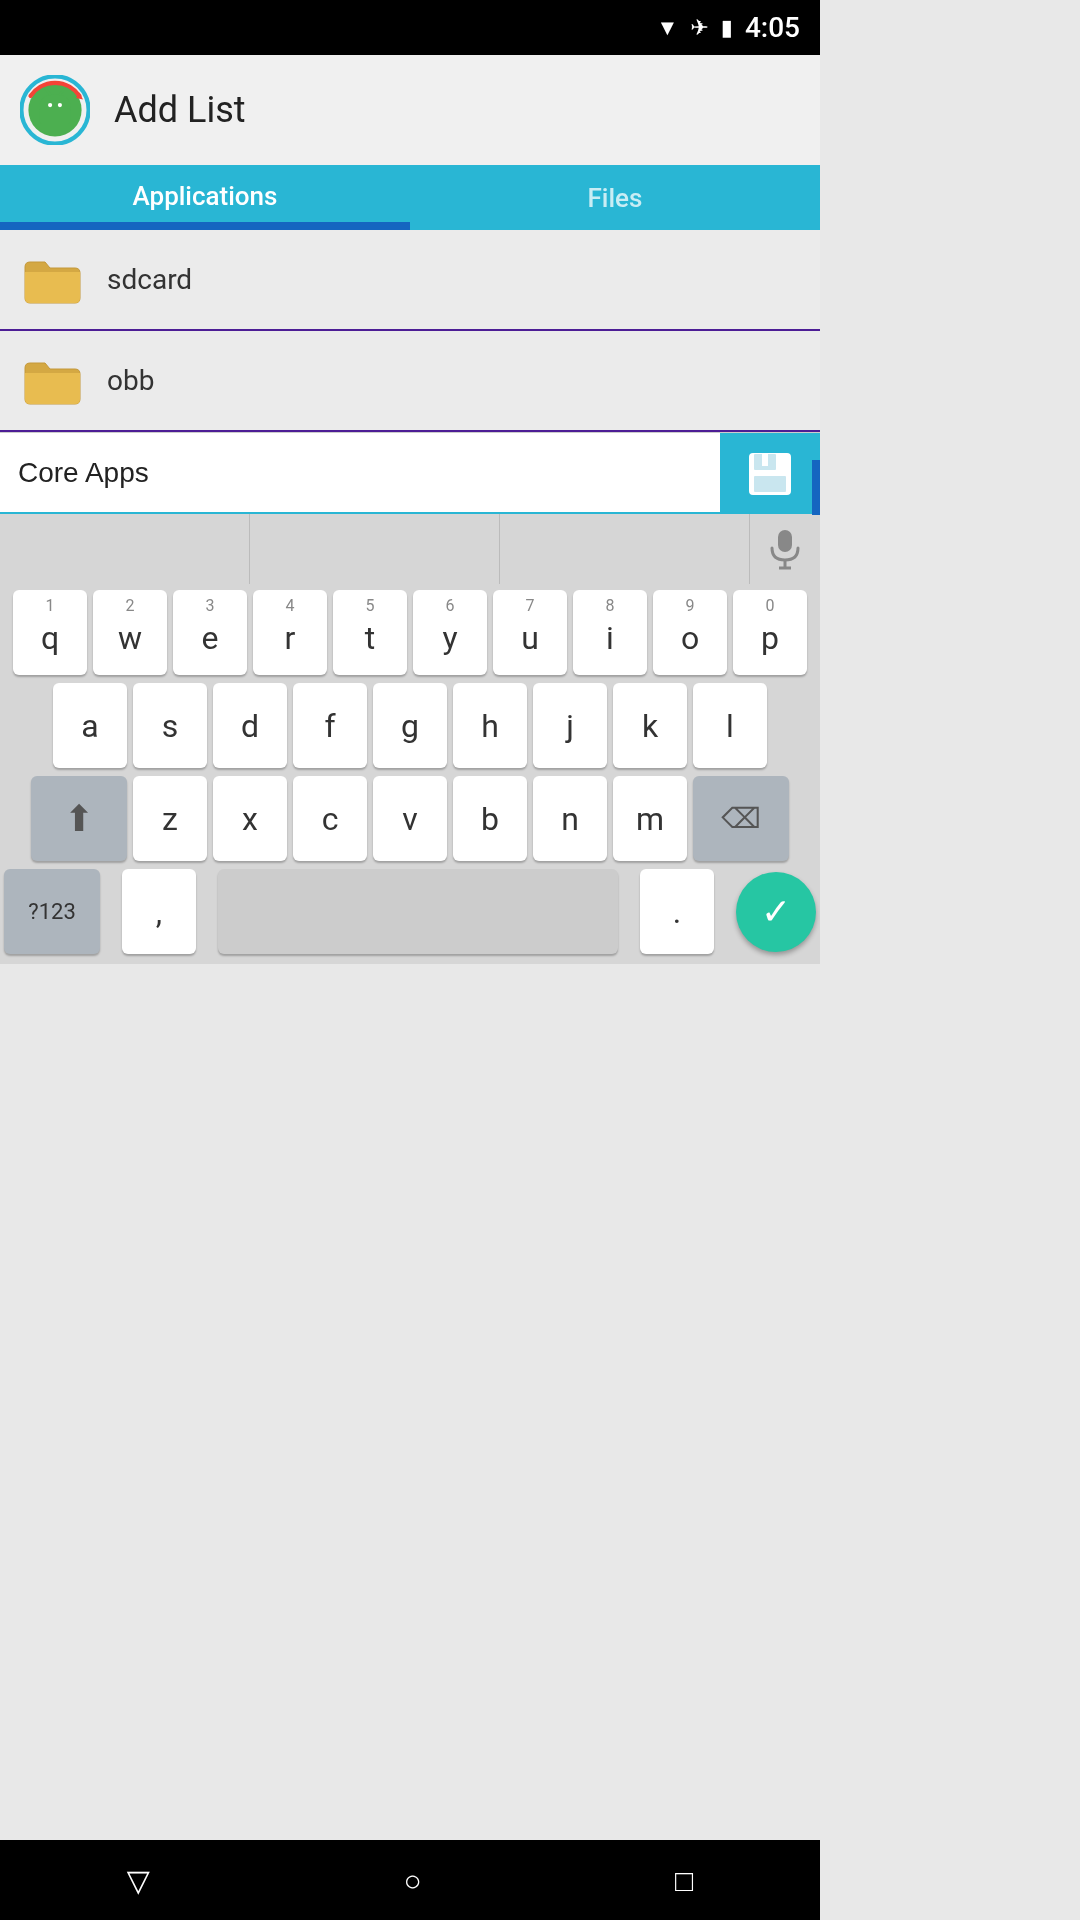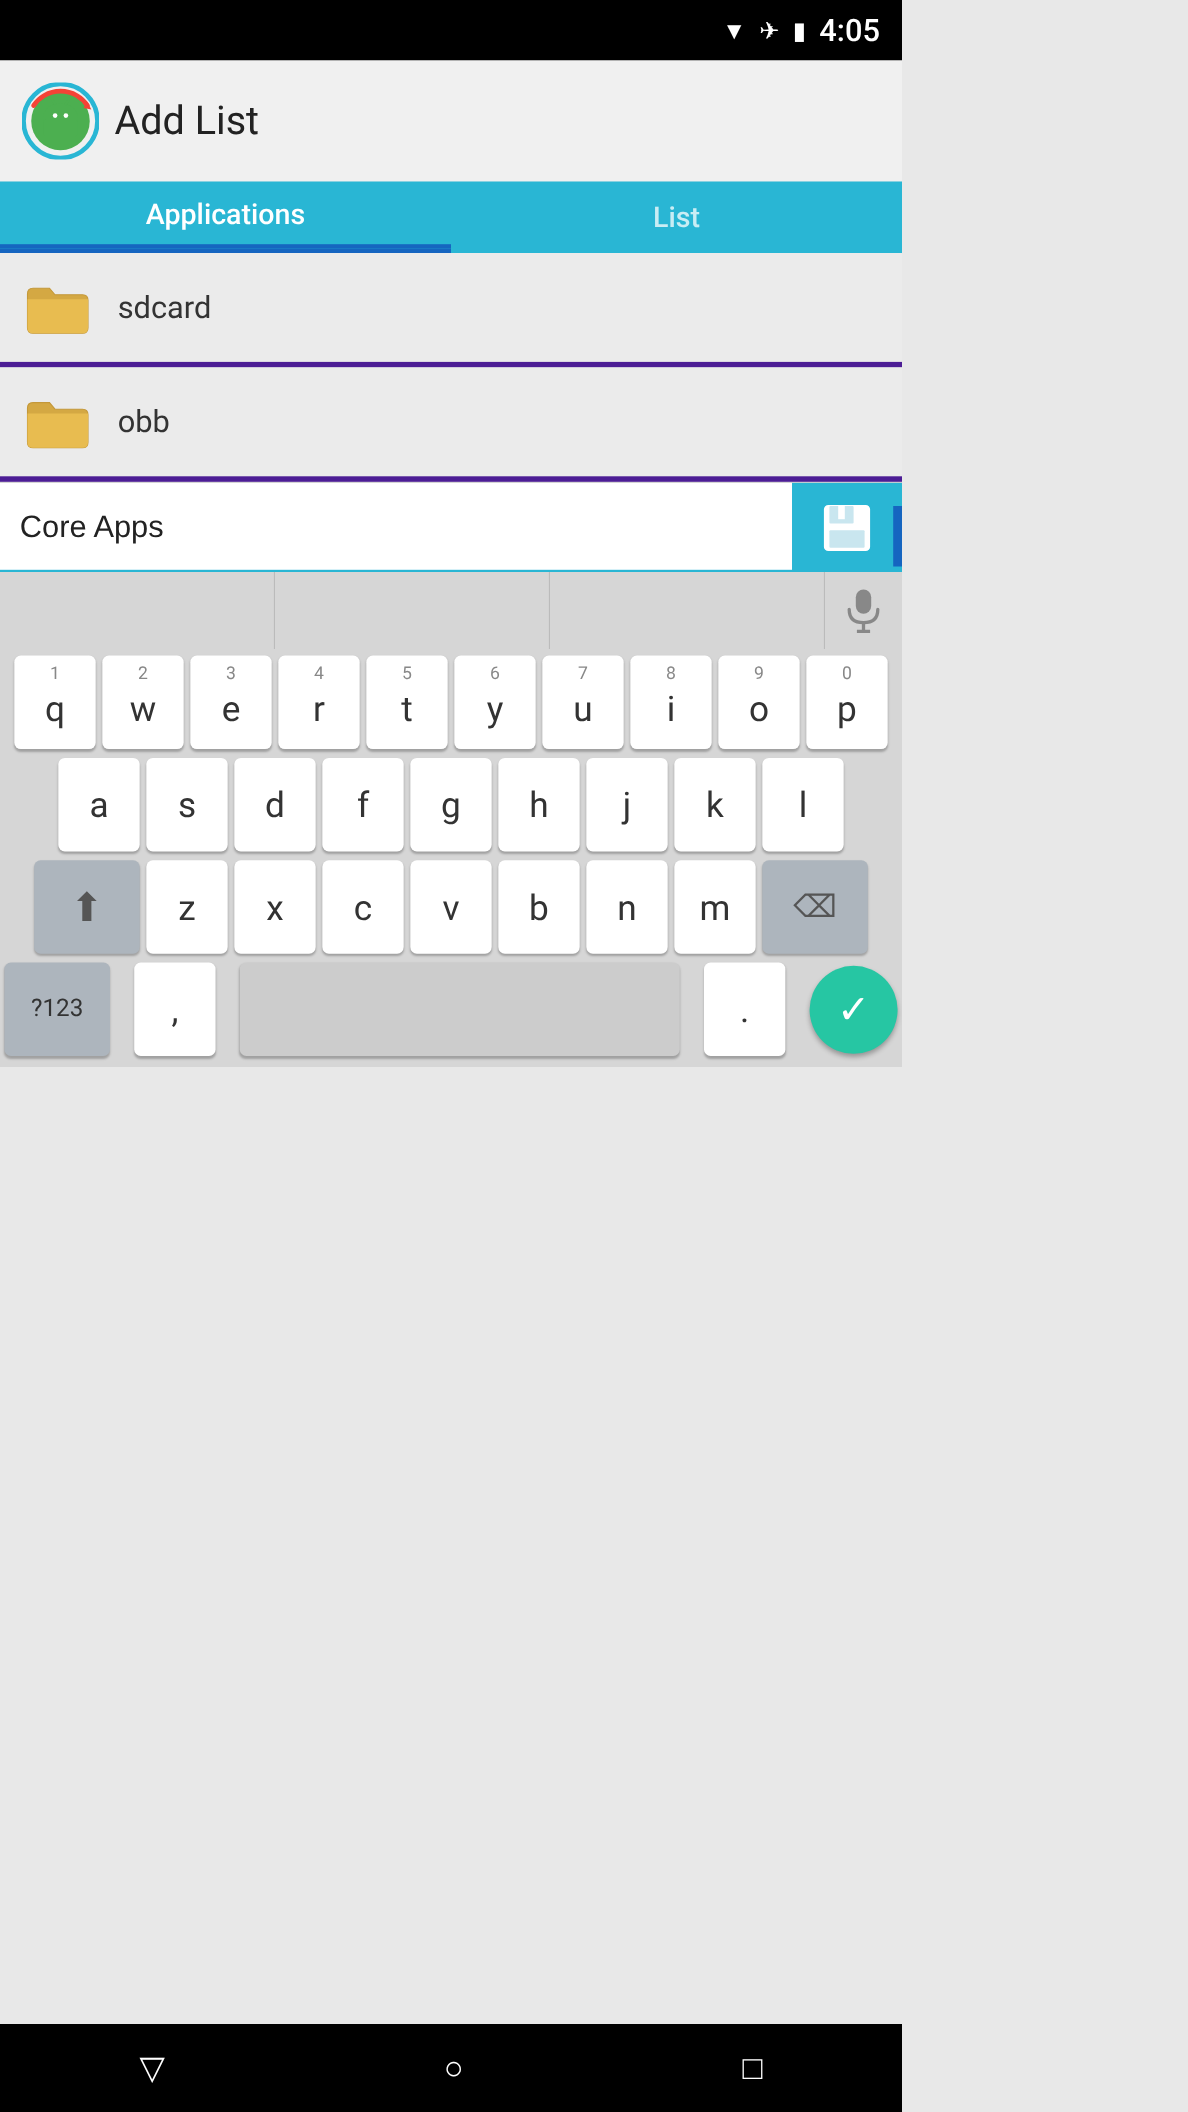--- a/index.html
+++ b/index.html
@@ -34,21 +34,21 @@
     }
 
     
     .app-header {
       width: 100%;
       height: 110px;
       background: #f0f0f0;
       display: flex;
       align-items: center;
       padding: 0 20px;
-      gap: 14px;
+      gap: 24px;
     }
     .app-logo {
       width: 70px;
       height: 70px;
     }
     .app-title {
       font-size: 36px;
       font-weight: 400;
       color: #222;
     }
@@ -111,21 +111,21 @@
 
     
     .file-list {
       background: #ebebeb;
       width: 100%;
     }
     .file-item {
       display: flex;
       align-items: center;
       padding: 22px 20px;
-      border-bottom: 5px solid #4c1d95;
+      border-bottom: 2px solid #4c1d95;
       gap: 22px;
       cursor: pointer;
       background: #ebebeb;
     }
     .folder-icon {
       width: 65px;
       height: 55px;
       position: relative;
       flex-shrink: 0;
     }
@@ -351,21 +351,21 @@
   </svg>
   <span class="app-title">Add List</span>
 </div>
 
 <div class="tabs">
   <div class="tab active">
     <span>Applications</span>
     <div class="tab-indicator"></div>
   </div>
   <div class="tab">
-    <span>List</span>
+    <span>Files</span>
   </div>
 </div>
 
 <div class="section-wrapper">
   <div class="section-indicator"></div>
 
   <div class="file-list">
     <div class="file-item">
       <div class="folder-icon">
         <svg viewBox="0 0 65 55" xmlns="http://www.w3.org/2000/svg">

